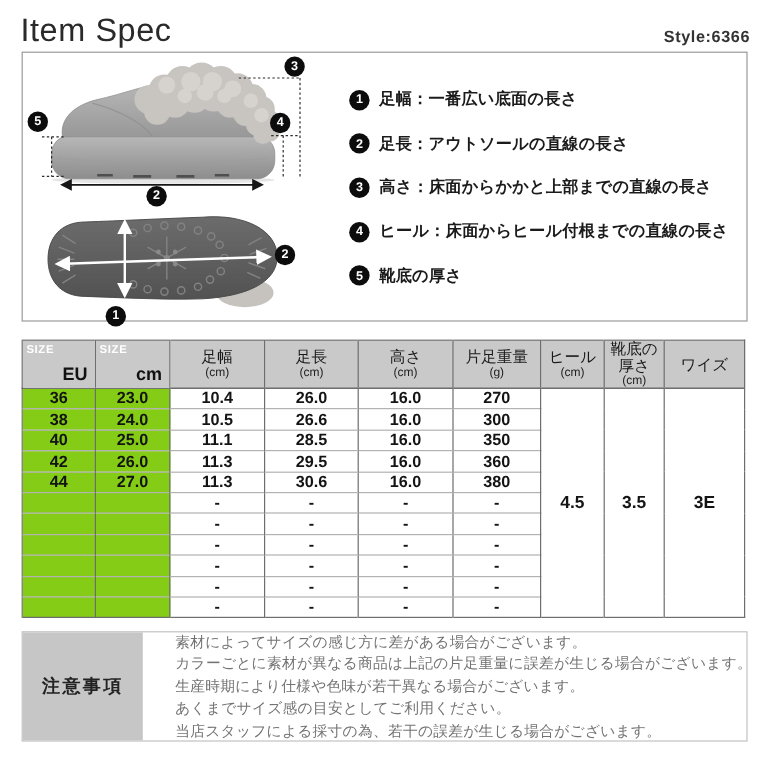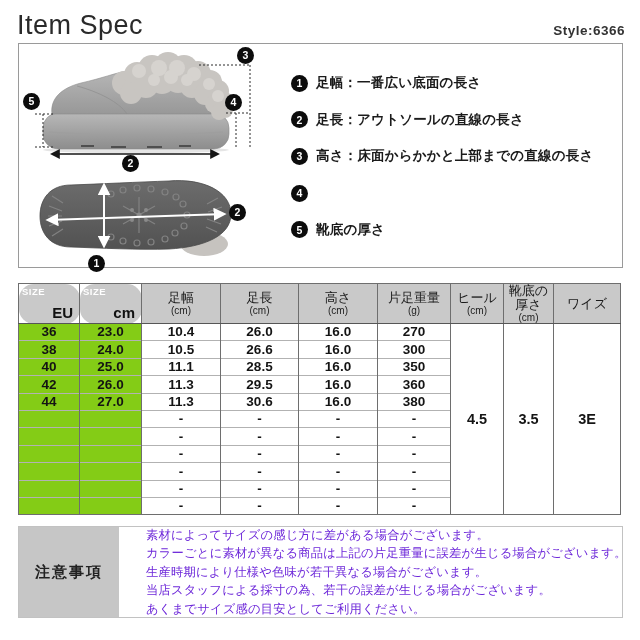--- a/index.html
+++ b/index.html
@@ -38,37 +38,37 @@
   
   #size-table{left:18px;top:283px;border-collapse:collapse;table-layout:fixed;width:602px;
     border:1.5px solid #6e6e6e;}
   #size-table th{
     background:#c9c9c9;border-left:1px solid #6e6e6e;border-bottom:1px solid #565656;
     height:35px;padding:0;font-weight:600;color:#1a1a1a;vertical-align:middle;text-align:center;
   }
   #size-table th .hl{display:block;font-size:13px;line-height:14px;font-weight:400;}
   #size-table th .hu{display:block;font-size:10px;line-height:11px;font-weight:400;color:#222;}
   th.size-th{position:relative;
-    background:linear-gradient(to top right,#c9c9c9 calc(50% - .7px),#606060 calc(50% - .7px),#606060 calc(50% + .7px),#c9c9c9 calc(50% + .7px));border-radius:15px;}
+    background:linear-gradient(to top right,#c9c9c9 calc(50% - .7px),#606060 calc(50% - .7px),#606060 calc(50% + .7px),#c9c9c9 calc(50% + .7px));}
   th.size-th .sz{position:absolute;left:3px;top:2px;font-size:9.5px;font-weight:700;color:#fff;letter-spacing:.5px;}
   th.size-th .szu{position:absolute;right:6px;bottom:2px;font-size:15px;font-weight:700;color:#111;margin-top:16px;}
   #size-table td{
     border-left:1px solid #6e6e6e;border-top:1px solid #b2b2b2;
     height:16.4px;padding:0;text-align:center;vertical-align:middle;
     font-size:13.5px;font-weight:700;color:#141414;line-height:1;
   }
   #size-table td.gray{background:#84cc16;}
   #size-table td.merged{background:#fff;font-size:14.5px;margin-left:15px;}
 
   
   #notes{left:18px;top:526px;width:605px;height:92px;border:1px solid #c2c2c2;box-sizing:border-box;display:flex;background:#fff;}
   #notes-label{width:100px;flex:0 0 100px;background:#c6c6c6;display:flex;align-items:center;justify-content:center;
     font-size:15px;font-weight:600;color:#222;letter-spacing:2px;}
   #notes-body{flex:1;display:flex;flex-direction:column;justify-content:center;padding-left:27px;}
-  #notes-body p{margin:0;font-size:12.3px;line-height:18.4px;color:#6d28d9;font-weight:500;letter-spacing:.2px;white-space:nowrap;}
+  #notes-body p{margin:0;font-size:12.3px;line-height:18.4px;color:#737373;font-weight:500;letter-spacing:.2px;white-space:nowrap;}
 </style>
 </head>
 <body>
 
 <div class="abs" id="title">Item Spec</div>
 <div class="abs" id="style-no">Style:6366</div>
 
 <div class="abs" id="spec-box">
   <svg id="diagram-svg" width="260" height="223" viewBox="0 0 260 223">
     <defs>
@@ -195,20 +195,21 @@
     <li>
       <span class="mk-inline">2</span>
       <span class="ltxt">足長：アウトソールの直線の長さ</span>
       </li>
     <li>
       <span class="mk-inline">3</span>
       <span class="ltxt">高さ：床面からかかと上部までの直線の長さ</span>
       </li>
     <li>
       <span class="mk-inline">4</span>
+      <span class="ltxt">ヒール：床面からヒール付根までの直線の長さ</span>
       </li>
     <li>
       <span class="mk-inline">5</span>
       <span class="ltxt">靴底の厚さ</span>
       </li>
   </ul>
 </div>
 
 <table class="abs" id="size-table">
   <colgroup>
@@ -355,16 +356,16 @@
       </tr>
     </tbody>
 </table>
 
 <div class="abs" id="notes">
   <div id="notes-label">注意事項</div>
   <div id="notes-body">
     <p>素材によってサイズの感じ方に差がある場合がございます。</p>
     <p>カラーごとに素材が異なる商品は上記の片足重量に誤差が生じる場合がございます。</p>
     <p>生産時期により仕様や色味が若干異なる場合がございます。</p>
+    <p>あくまでサイズ感の目安としてご利用ください。</p>
     <p>当店スタッフによる採寸の為、若干の誤差が生じる場合がございます。</p>
-    <p>あくまでサイズ感の目安としてご利用ください。</p>
   </div>
 </div>
 
 </body></html>

